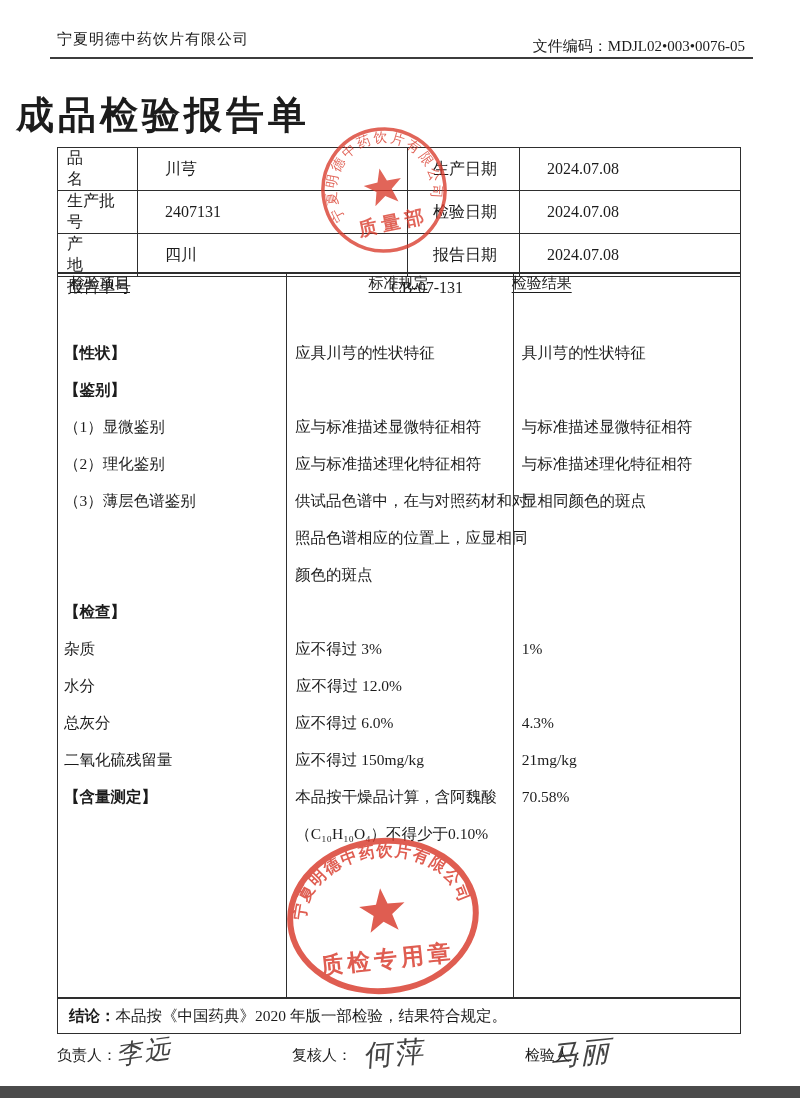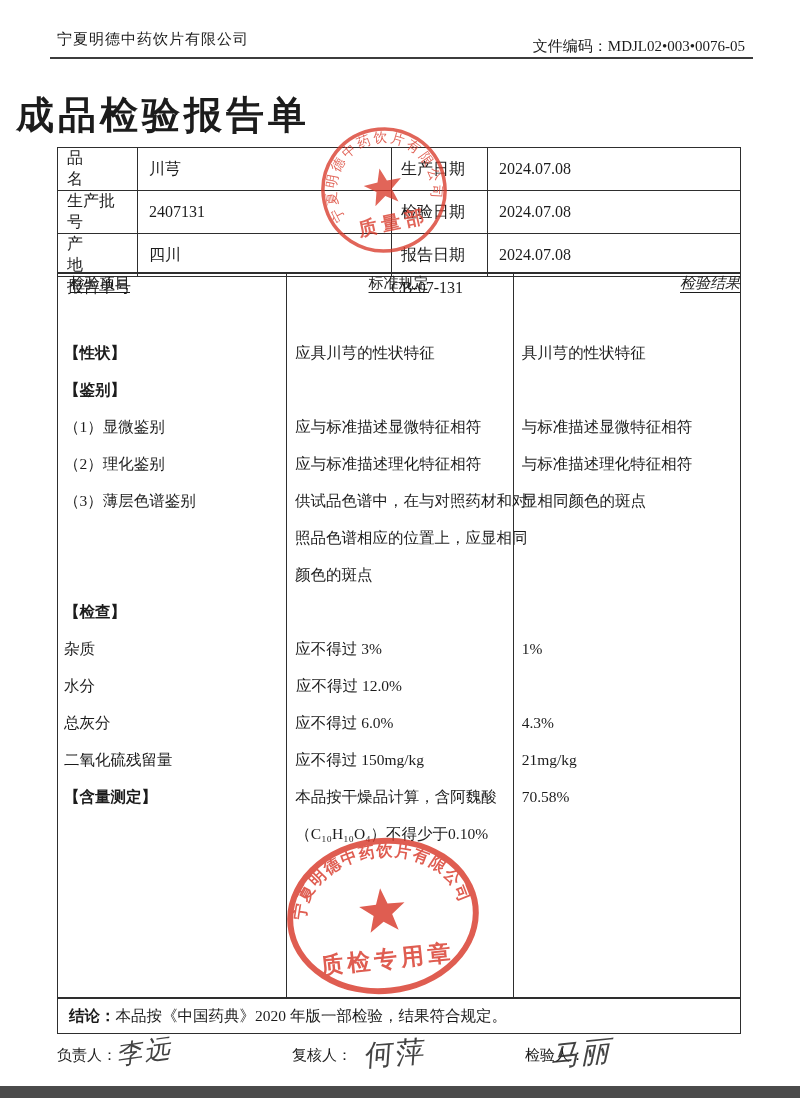--- a/index.html
+++ b/index.html
@@ -12,21 +12,21 @@
   .hdr-right { position:absolute; right:55px; top:37px; font-size:15px; }
   .hdr-rule  { position:absolute; left:50px; top:57px; width:703px; height:2px; background:#3c3c3c; }
 
   
   .title { position:absolute; left:16px; top:90px; width:100%; text-align:left;
            font-size:38px; font-weight:bold; letter-spacing:4px; }
 
   
   .t1 { position:absolute; left:57px; top:147px; width:684px; height:126px;
         border:1.5px solid #2e2e2e; display:flex; flex-direction:column; }
-  .t1-row { display:flex; flex:1; border-bottom:1px solid #2e2e2e; position:relative; }
+  .t1-row { display:flex; flex:1; border-bottom:1px solid #2e2e2e; position:relative;gap:16px; }
   .t1-row:last-child { border-bottom:none; }
   .t1-cell { display:flex; align-items:center; font-size:16px; border-right:1px solid #2e2e2e; }
   .t1-c1 { width:80px;  padding-left:9px; }
   .t1-c2 { width:254px; padding-left:11px; }
   .t1-c3 { width:96px;  padding-left:9px; }
   .t1-c4 { flex:1; padding-left:11px; border-right:none; }
   .t1-just { display:inline-flex; justify-content:space-between; width:100%; padding-right:9px; }
   .t1-report { display:flex; align-items:center; width:100%; font-size:16px; position:relative; }
   .t1-report .lab { padding-left:9px; }
   .t1-report .val { position:absolute; left:333px; }
@@ -34,21 +34,21 @@
   
   .t2 { position:absolute; left:57px; top:273px; width:684px; height:725px;
         border:1.5px solid #2e2e2e; }
   .t2-vline { position:absolute; top:0; bottom:0; width:1px; background:#2e2e2e; }
   .t2-vline.v1 { left:228px; }
   .t2-vline.v2 { left:455px; }
   .t2-head { display:flex; height:50px; }
   .t2-head > div { font-size:15px; }
   .t2-h1 { width:228px; padding-left:12px; }
   .t2-h2 { width:227px; text-align:center; }
-  .t2-h3 { width:229px; text-align:right;font-style:italic; }
+  .t2-h3 { width:229px; text-align:left; }
   .t2-head span { text-decoration:underline; text-underline-offset:4px; }
   .t2-rows { margin-top:10px; }
   .t2-row { display:flex; align-items:flex-start;font-family:Liberation Serif, serif; }
   .t2-c1 { width:228px; padding-left:6px; }
   .t2-c2 { width:227px; padding-left:10px; }
   .t2-c3 { width:229px; padding-left:10px; }
   .t2-line { font-size:15.5px; line-height:37px; white-space:nowrap; }
   .t2-bold { font-weight:bold; }
 
   

